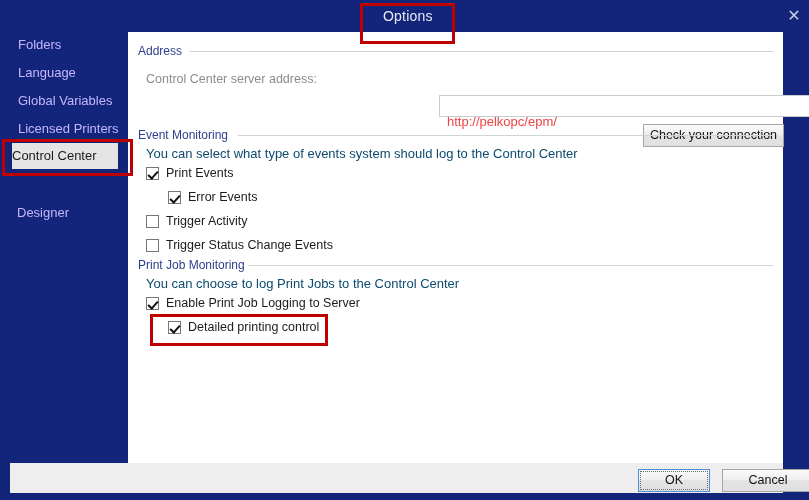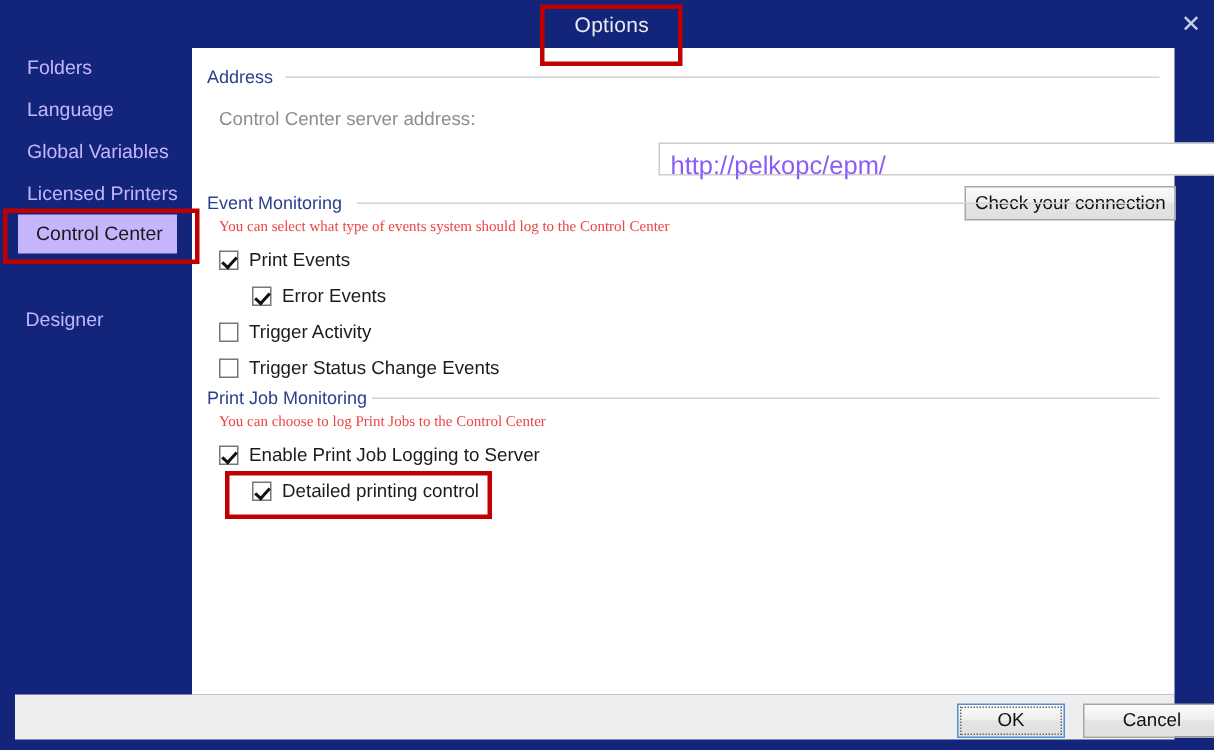--- a/index.html
+++ b/index.html
@@ -34,50 +34,50 @@
     background:#13257a;
   }
   .side-item{
     position:absolute;left:0;width:118px;height:26px;
     color:#c4b5fd;font-size:13px;line-height:26px;
     padding-left:18px;box-sizing:border-box;white-space:nowrap;
     cursor:pointer;
   }
   .side-item.selected{
     left:12px;width:106px;
-    background:#c4b5fd;color:#1a1a1a;padding-left:12px;
+    background:#e5e5e5;color:#1a1a1a;padding-left:0;
   }
   
   #content{
     position:absolute;left:128px;top:32px;width:655px;height:431px;
     background:#ffffff;
   }
   #footer{
     position:absolute;left:10px;top:463px;width:773px;height:30px;
     background:#eeeeee;
   }
   .grp-label{
     position:absolute;font-size:12px;color:#2b3f8c;white-space:nowrap;
   }
   .grp-line{
     position:absolute;height:1px;background:#d3d3d3;
   }
   .desc{
-    position:absolute;font-size:10px;color:#ef4444;white-space:nowrap;font-family:Liberation Serif, serif;
+    position:absolute;font-size:13px;color:#0c4a6e;white-space:nowrap;
   }
   .fld-label{
     position:absolute;font-size:12.5px;color:#8d8d8d;white-space:nowrap;
   }
   
   #addr-box{
     position:absolute;left:311px;top:63px;width:470px;height:22px;
     border:1px solid #cccccc;background:#ffffff;box-sizing:border-box;
   }
   #addr-value{
-    position:absolute;left:7px;top:5px;font-size:17px;color:#8b5cf6;
+    position:absolute;left:7px;top:18px;font-size:13px;color:#ef4444;
     white-space:nowrap;
   }
   
   .pbtn{
     position:absolute;box-sizing:border-box;
     border:1px solid #a6a6a6;
     background:linear-gradient(#fbfbfb,#eeeeee 48%,#e4e4e4 50%,#e0e0e0);
     font-size:12.5px;color:#111;text-align:center;cursor:pointer;
     font-family:"Liberation Sans","DejaVu Sans",sans-serif;
   }

